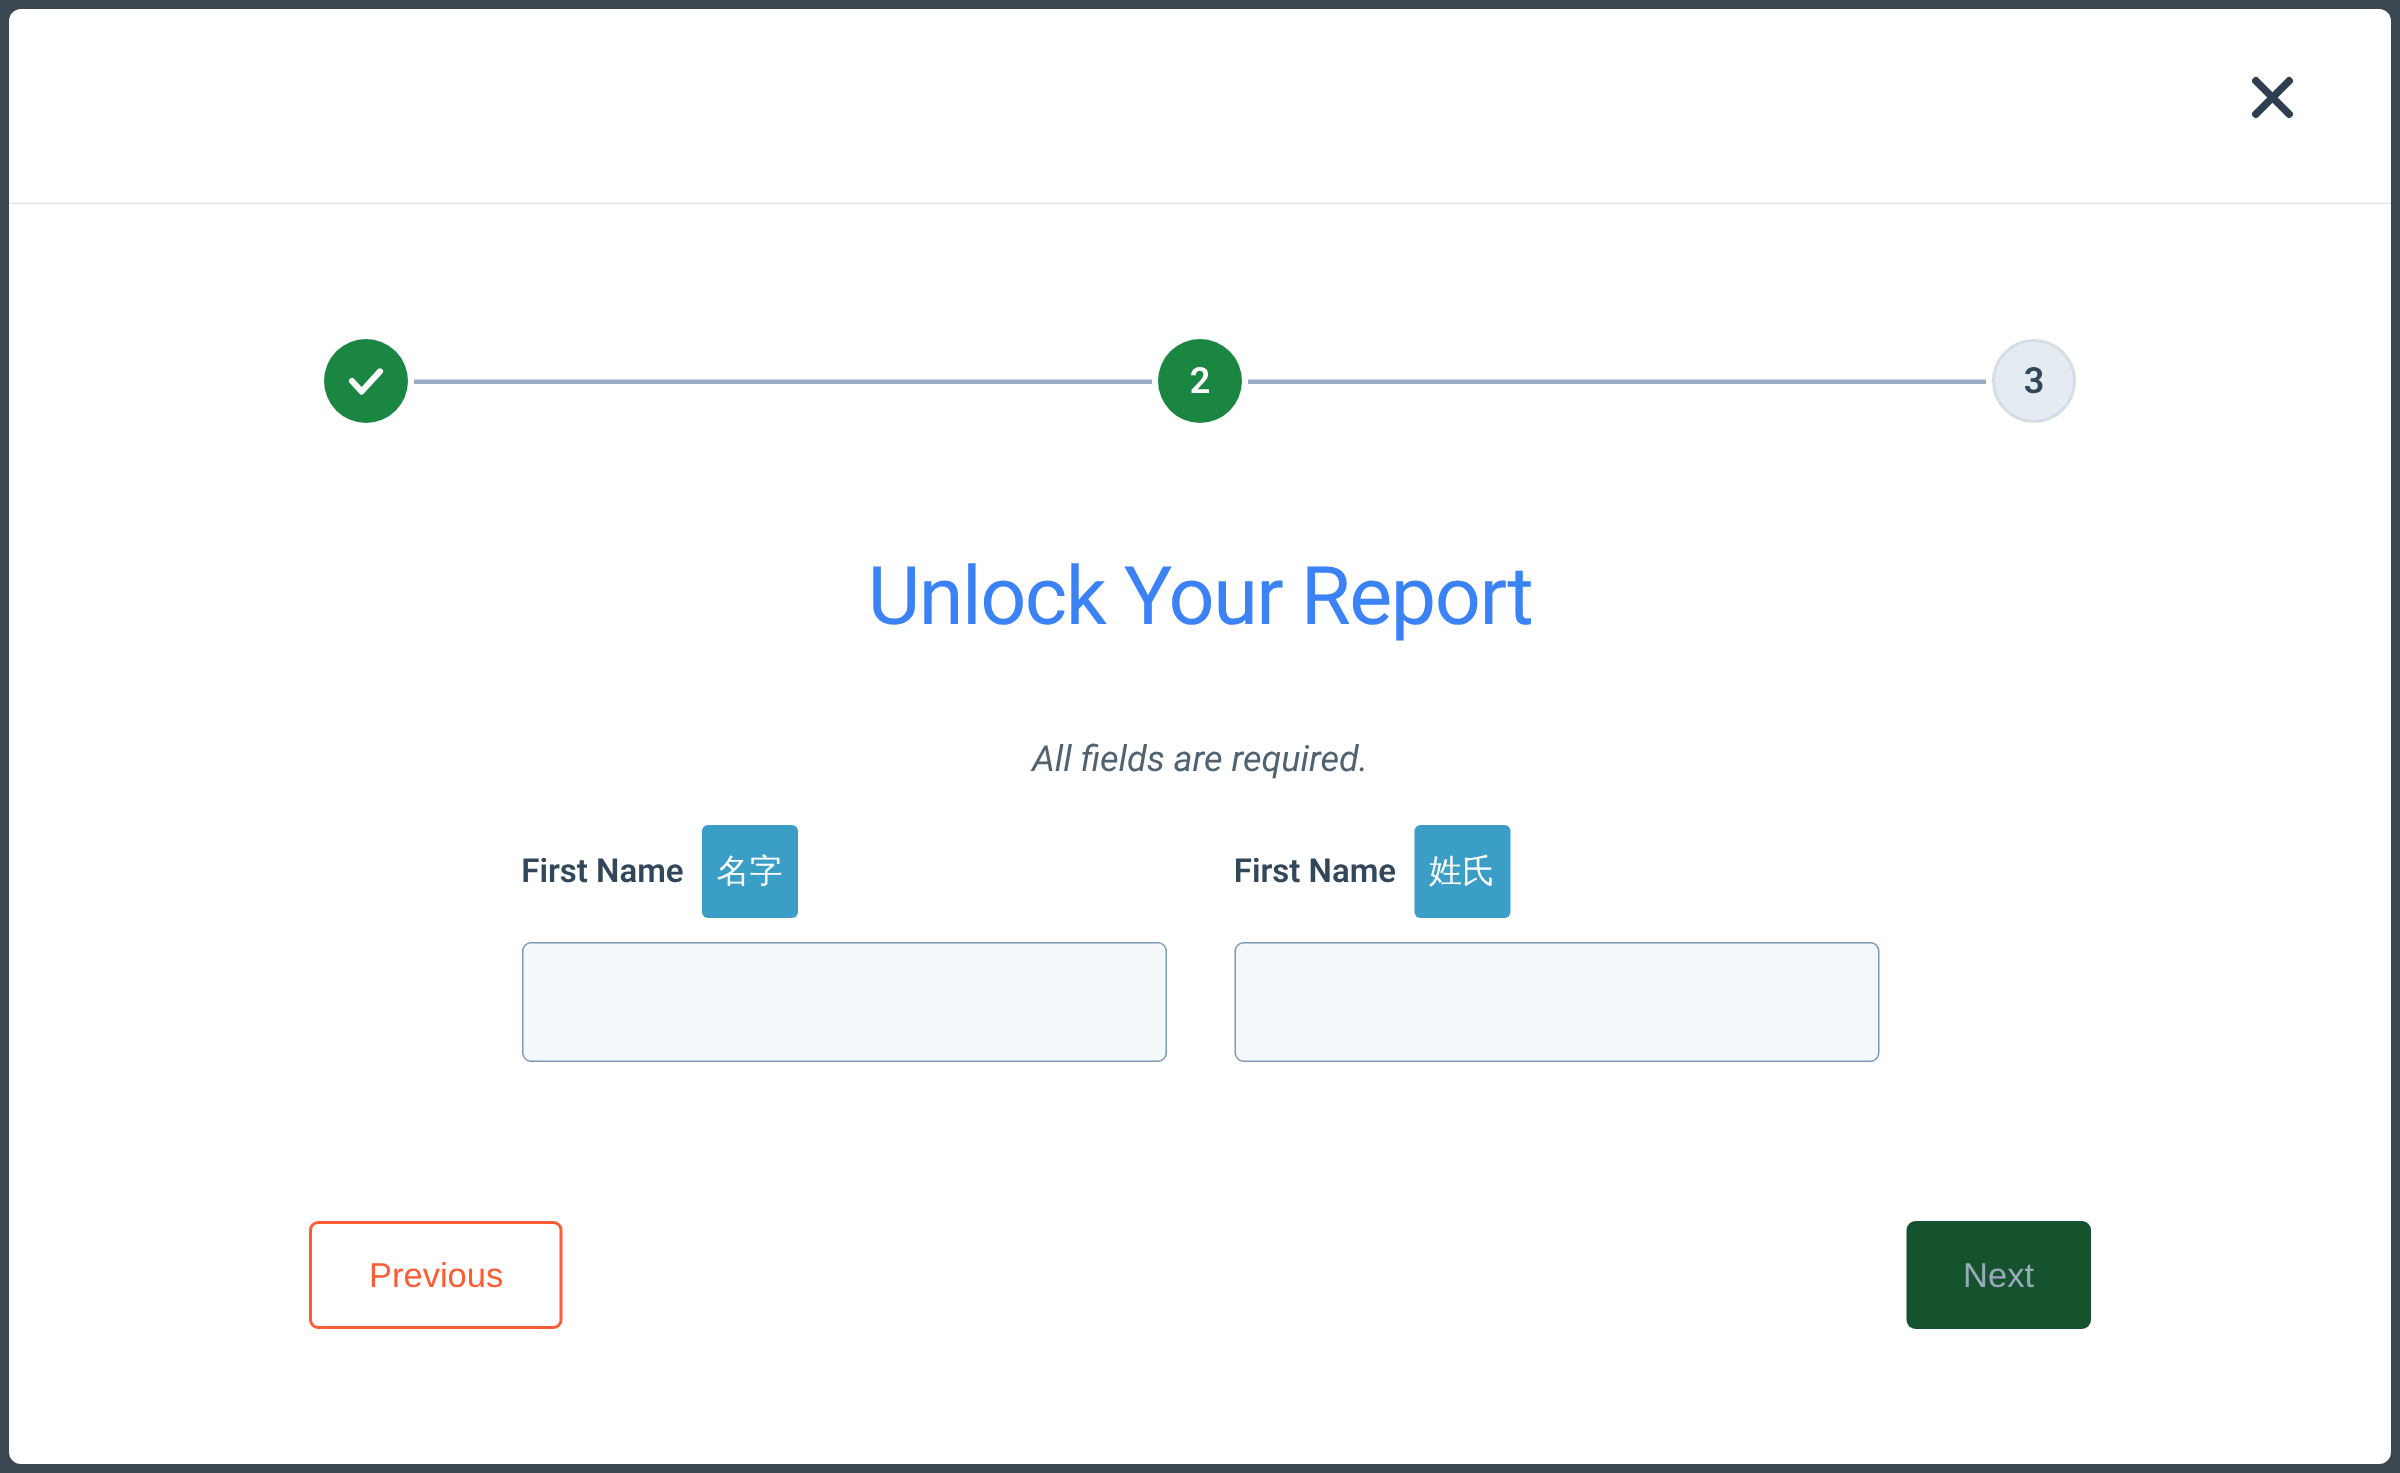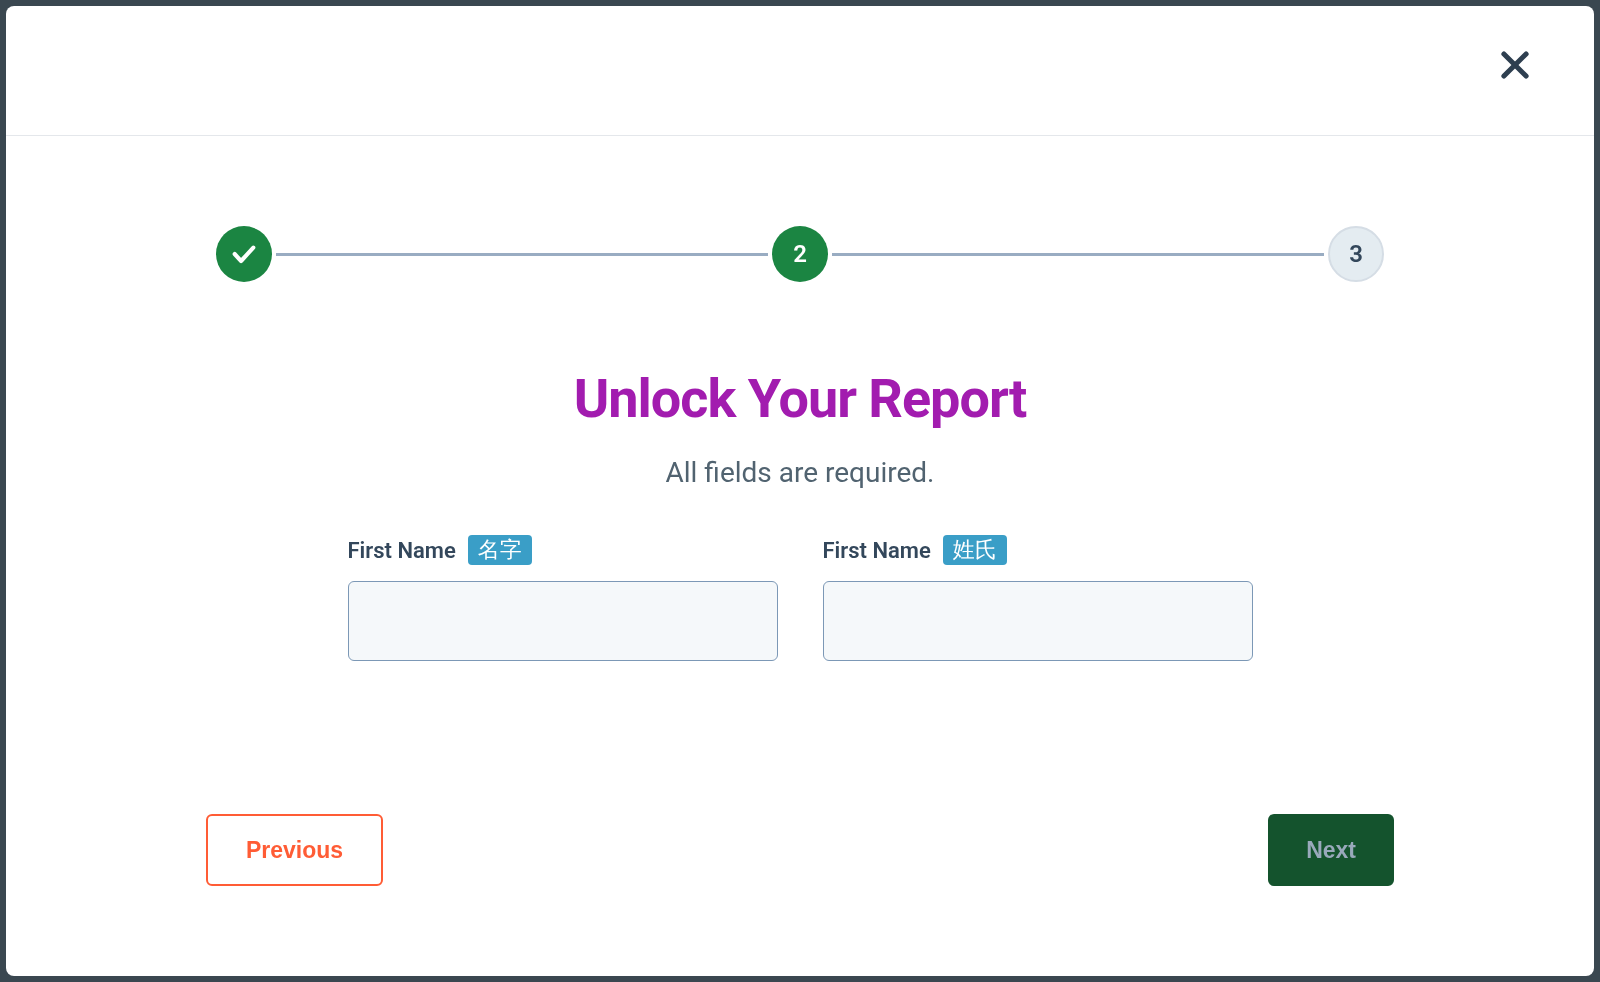--- a/index.html
+++ b/index.html
@@ -81,29 +81,30 @@
       border: 2px solid #d5dde5;
     }
     .step-line {
       flex: 1;
       height: 3px;
       background: #99acc2;
       margin: 0 4px;
     }
     .title {
       font-size: 54px;
-      font-weight: 700;
-      color: #a21caf;
-      margin-bottom: 26px;
+      font-weight: 400;
+      color: #3b82f6;
+      margin-bottom: 62px;
       letter-spacing: -1px;
     }
     .subtitle {
-      font-size: 28px;
+      font-size: 24px;
       color: #516370;
-      margin-bottom: 46px;
+      margin-bottom: 30px;
+      font-style: italic;
     }
     .form-row {
       display: flex;
       gap: 45px;
       width: 100%;
       justify-content: center;
     }
     .form-group {
       display: flex;
       flex-direction: column;
@@ -117,21 +118,21 @@
     }
     .field-label {
       font-size: 22px;
       font-weight: 600;
       color: #33475b;
     }
     .trans-badge {
       background: #3a9ec7;
       color: #fff;
       font-size: 22px;
-      padding: 0 10px;
+      padding: 16px 10px;
       border-radius: 4px;
       font-weight: 400;
     }
     .text-input {
       width: 100%;
       height: 80px;
       border: 1.5px solid #7c98b6;
       border-radius: 6px;
       background: #f5f8fa;
       font-size: 22px;
@@ -142,21 +143,21 @@
       padding: 0 200px 90px 200px;
       display: flex;
       justify-content: space-between;
       align-items: center;
     }
     .btn {
       height: 72px;
       padding: 0 38px;
       border-radius: 6px;
       font-size: 23px;
-      font-weight: 700;
+      font-weight: 400;
       cursor: pointer;
       display: inline-flex;
       align-items: center;
       justify-content: center;
       border: none;
     }
     .btn-prev {
       background: #fff;
       color: #ff5c35;
       border: 2px solid #ff5c35;

